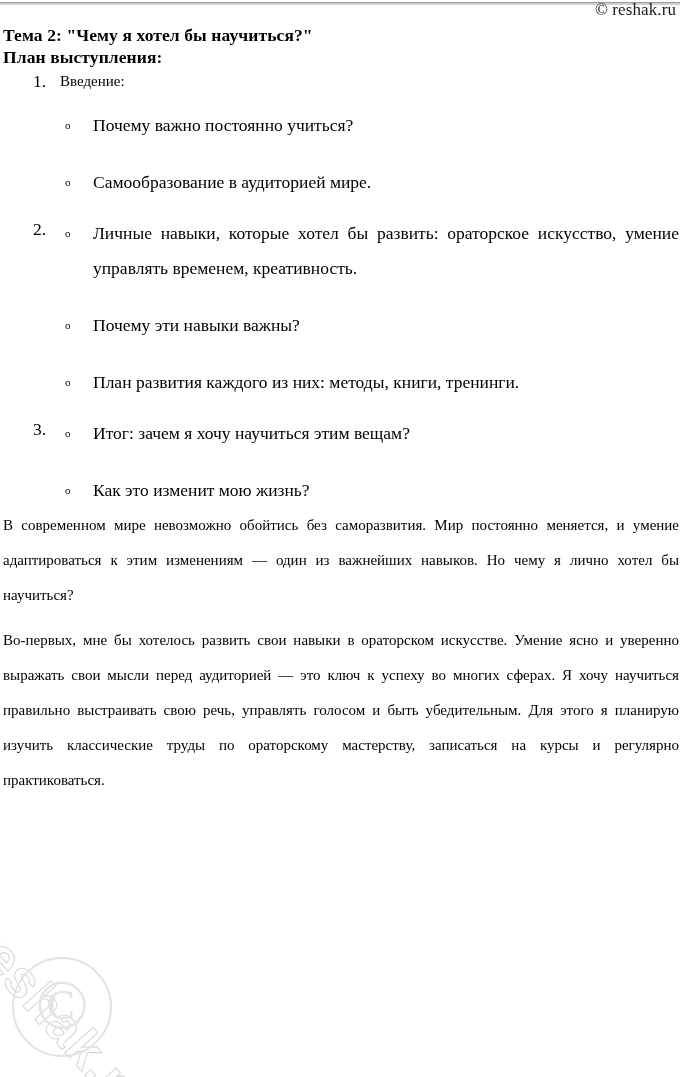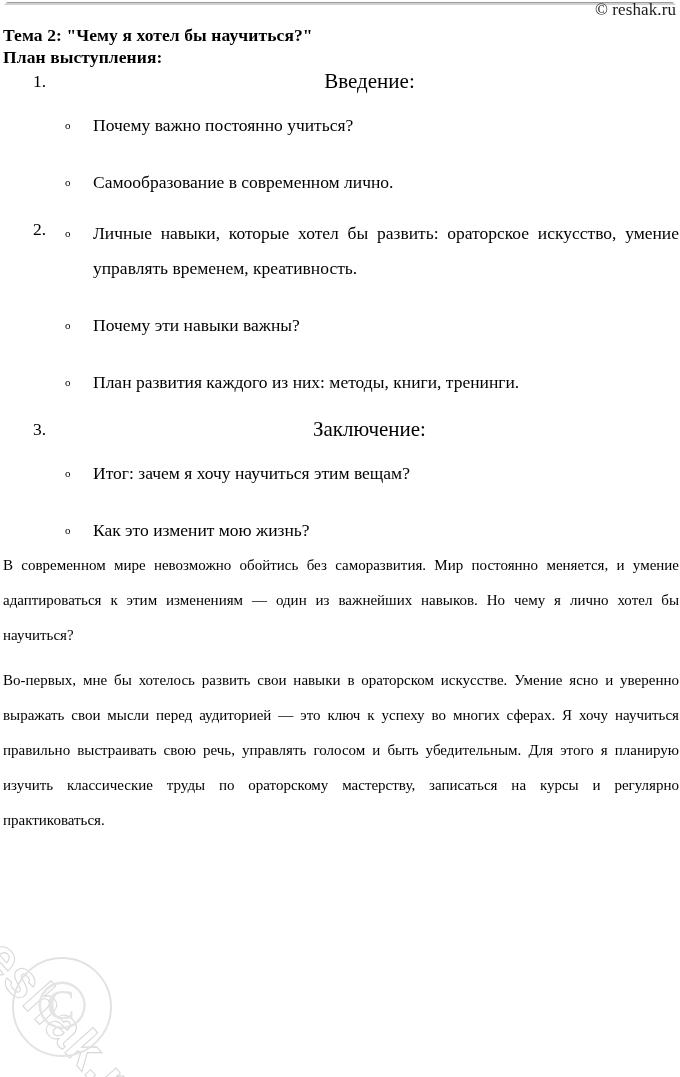--- a/index.html
+++ b/index.html
@@ -17,21 +17,20 @@
     color: #000000;
   }
 
   
   .page {
     position: relative;
     width: 680px;
     height: 1077px;
     box-sizing: border-box;
     overflow: hidden;
-    border-radius: 15px;
   }
 
   
   .header-rule {
     position: absolute;
     top: 2px;
     left: 0;
     width: 680px;
     height: 3px;
     background: linear-gradient(to bottom, #9a9a9a 0px, #9a9a9a 1px, #d0d0d0 1px, #d0d0d0 3px);
@@ -122,24 +121,23 @@
   ol.plan > li.plan-item:last-child { margin-bottom: 0; }
 
   .num-marker {
     position: absolute;
     left: 30px;
     top: 0;
     font-size: 17.5px;
     line-height: 26px;
   }
   .plan-title {
-    font-size: 21px;
+    font-size: 15px;
     line-height: 26px;
     display: block;
-    text-align: center;
   }
 
   
   ul.sublist {
     list-style: none;
     margin: 14px 0 0 0;
     padding: 0;
   }
   ul.sublist > li.sub-item {
     position: relative;
@@ -202,21 +200,21 @@
       <li class="plan-item">
         <span class="num-marker">1.</span>
         <span class="plan-title">Введение:</span>
         <ul class="sublist">
           <li class="sub-item">
             <span class="circle-marker">o</span>
             <span class="sub-text">Почему важно постоянно учиться?</span>
           </li>
           <li class="sub-item">
             <span class="circle-marker">o</span>
-            <span class="sub-text">Самообразование в современном лично.</span>
+            <span class="sub-text">Самообразование в аудиторией мире.</span>
           </li>
         </ul>
       </li>
 
       <li class="plan-item">
         <span class="num-marker">2.</span>
         <ul class="sublist">
           <li class="sub-item justified">
             <span class="circle-marker">o</span>
             <span class="sub-text">Личные навыки, которые хотел бы развить: ораторское искусство, умение управлять временем, креативность.</span>
@@ -227,21 +225,20 @@
           </li>
           <li class="sub-item">
             <span class="circle-marker">o</span>
             <span class="sub-text">План развития каждого из них: методы, книги, тренинги.</span>
           </li>
         </ul>
       </li>
 
       <li class="plan-item">
         <span class="num-marker">3.</span>
-        <span class="plan-title">Заключение:</span>
         <ul class="sublist">
           <li class="sub-item">
             <span class="circle-marker">o</span>
             <span class="sub-text">Итог: зачем я хочу научиться этим вещам?</span>
           </li>
           <li class="sub-item">
             <span class="circle-marker">o</span>
             <span class="sub-text">Как это изменит мою жизнь?</span>
           </li>
         </ul>

